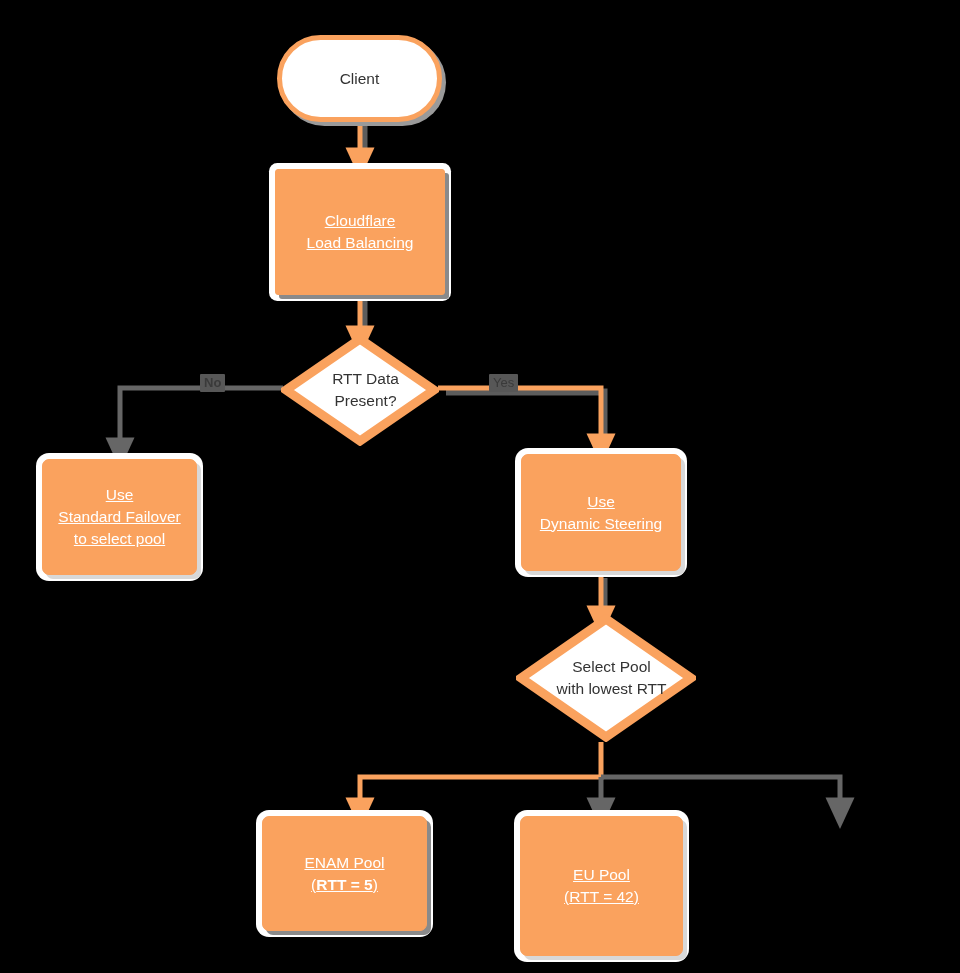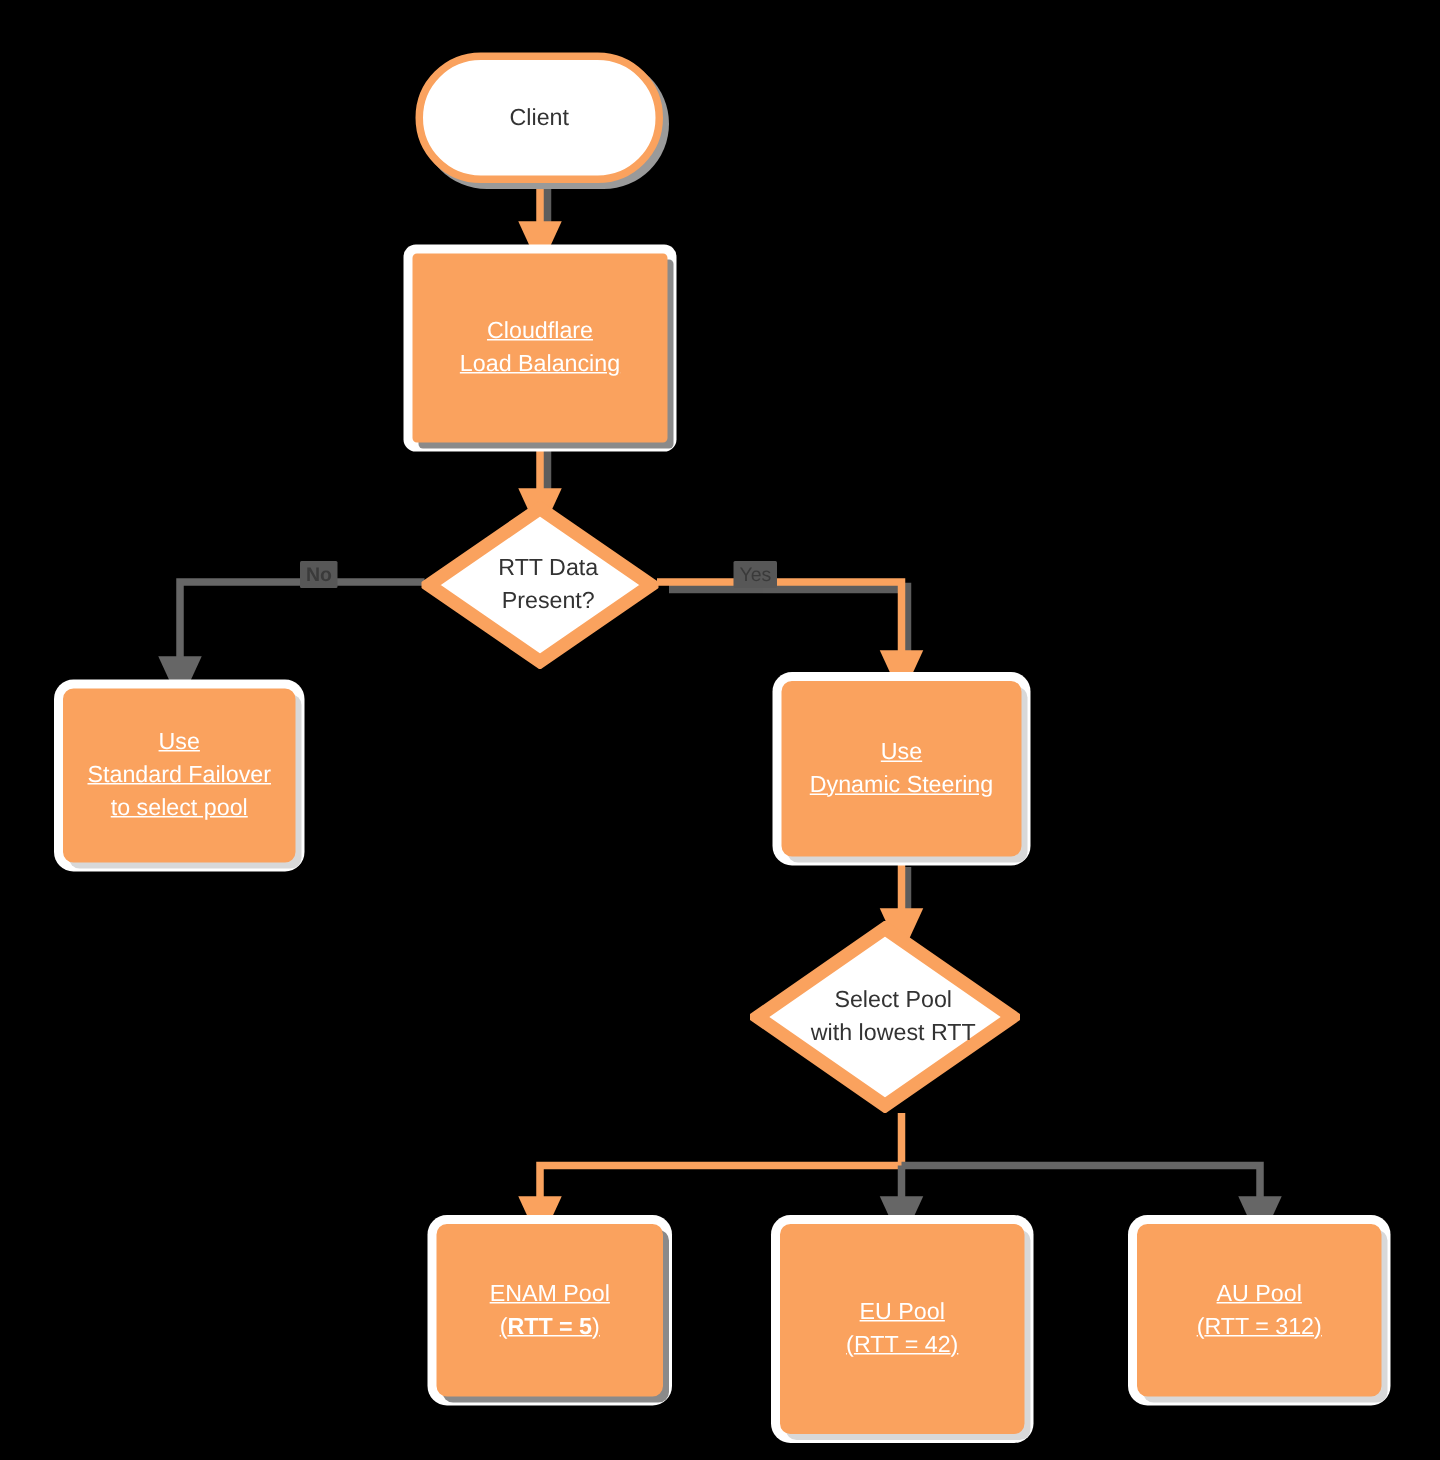--- a/index.html
+++ b/index.html
@@ -181,44 +181,38 @@
     </div>
   </div>
 
   <div class="node node-box shadow-light" style="left:521px; top:454px; width:160px; height:117px;">
     <div>
       <div>Use</div>
       <div>Dynamic Steering</div>
     </div>
   </div>
 
-  <div class="node node-diamond" style="left:500px; top:614px; width:180px; height:128px;align-items:center;">
+  <div class="node node-diamond" style="left:516px; top:614px; width:180px; height:128px;align-items:center;">
     <svg class="diamond-shape" viewBox="0 0 180 128" preserveAspectRatio="none">
       <polygon points="90,5 175,64 90,123 5,64" fill="#ffffff" stroke="#faa25e" stroke-width="9"></polygon>
     </svg>
     <div class="diamond-label">
       <div>Select Pool</div>
       <div>with lowest RTT</div>
     </div>
   </div>
 
-  <div class="node node-box" style="left:291px; top:816px; width:151px; height:115px;">
+  <div class="node node-box" style="left:262px; top:816px; width:165px; height:115px;">
     <div>
       <div>ENAM Pool</div>
       <div><span>(</span><span class="bold-rtt">RTT = 5</span><span>)</span></div>
     </div>
   </div>
 
   <div class="node node-box shadow-light" style="left:520px; top:816px; width:163px; height:140px;">
     <div>
       <div>EU Pool</div>
       <div><span>(</span><span>RTT = 42</span><span>)</span></div>
     </div>
   </div>
 
-  <div class="node node-box shadow-light" style="left:758px; top:816px; width:163px; height:115px;">
-    <div>
-      <div>AU Pool</div>
-      <div><span>(</span><span>RTT = 312</span><span>)</span></div>
-    </div>
-  </div>
 
 </div>
 
 </body></html>

